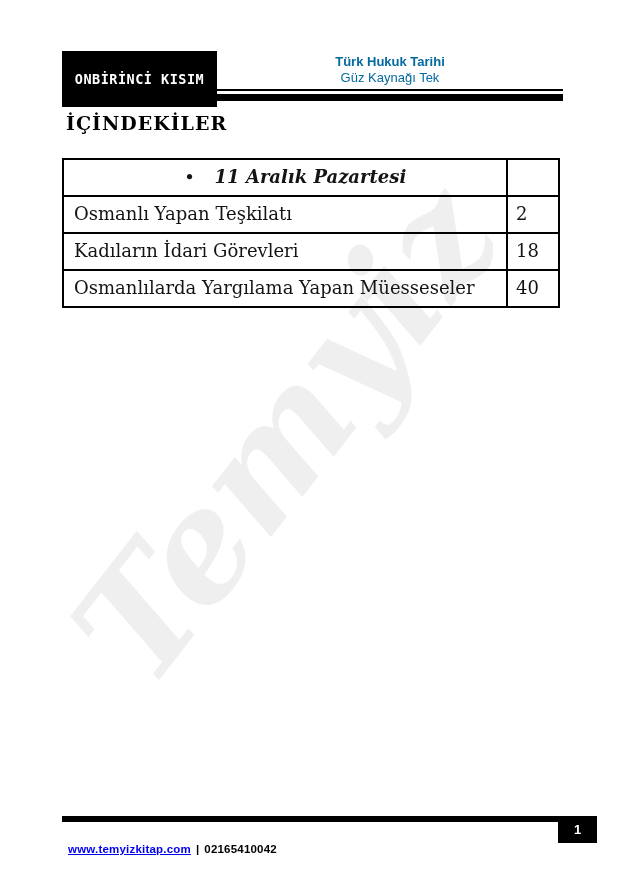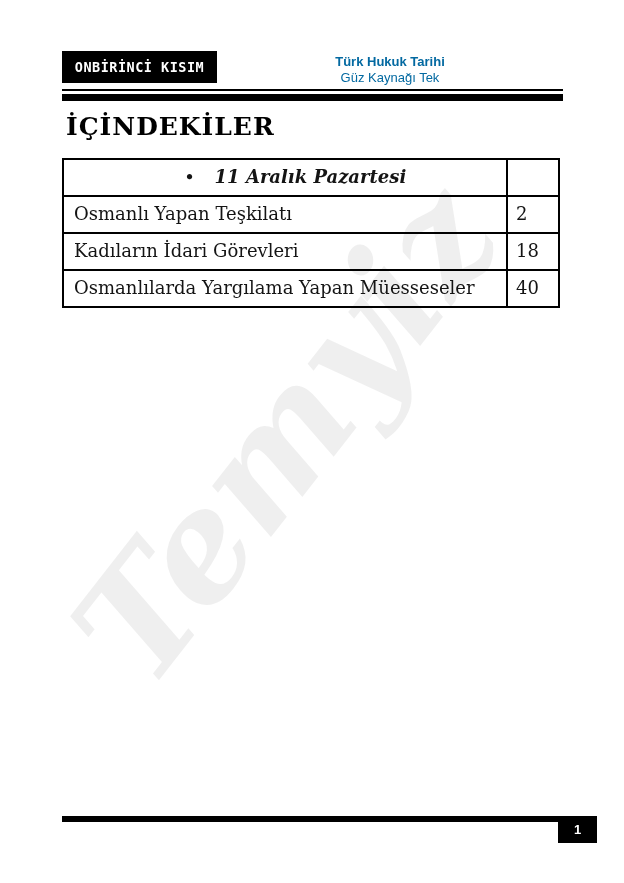--- a/index.html
+++ b/index.html
@@ -29,21 +29,21 @@
     color: rgba(30, 30, 30, 0.07);
     white-space: nowrap;
     pointer-events: none;
     user-select: none;
   }
 
   
   .hdr-box {
     position: absolute;
     left: 62px; top: 51px;
-    width: 155px; height: 32px;
+    width: 155px; height: 56px;
     background: #000;
     color: #fff;
     display: flex; align-items: center; justify-content: center;
     font-family: "DejaVu Sans Mono", monospace;
     font-weight: bold;
     font-size: 13.5px;
     letter-spacing: 0.5px;
     z-index: 2;
   }
   .hdr-center {
@@ -58,21 +58,21 @@
   }
   .hdr-title { font-weight: bold; }
   .thin-rule  { position: absolute; left: 62px; top: 89px; width: 501px; height: 2px; background: #000; }
   .thick-rule { position: absolute; left: 62px; top: 94px; width: 501px; height: 7px; background: #000; }
 
   
   .page-title {
     position: absolute;
     left: 66px; top: 112px;
     margin: 0;
-    font-size: 25px;
+    font-size: 19px;
     font-weight: bold;
     letter-spacing: 1px;
   }
 
   
   .toc {
     position: absolute;
     left: 62px; top: 158px;
     width: 498px;
     border-collapse: collapse;
@@ -181,14 +181,17 @@
 
 
 
 </tbody>
   </table>
 
   <div class="footer-bar"></div>
   <div class="page-badge">
     <span>1</span>
   </div>
+  <div class="footer-contact">
+    <a href="#" class="footer-link">www.temyizkitap.com</a><span class="footer-sep">|</span><span>02165410042</span>
+  </div>
 
 </div>
 
 </body></html>

